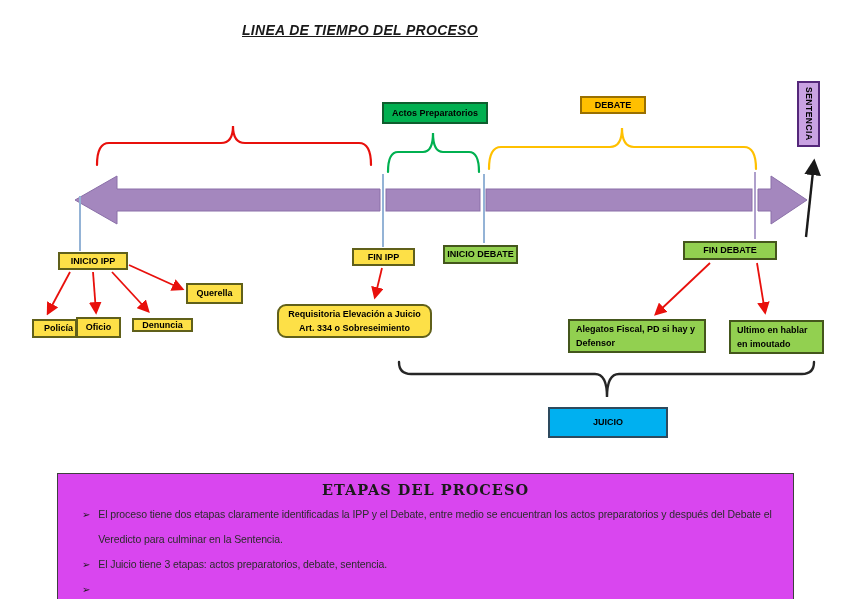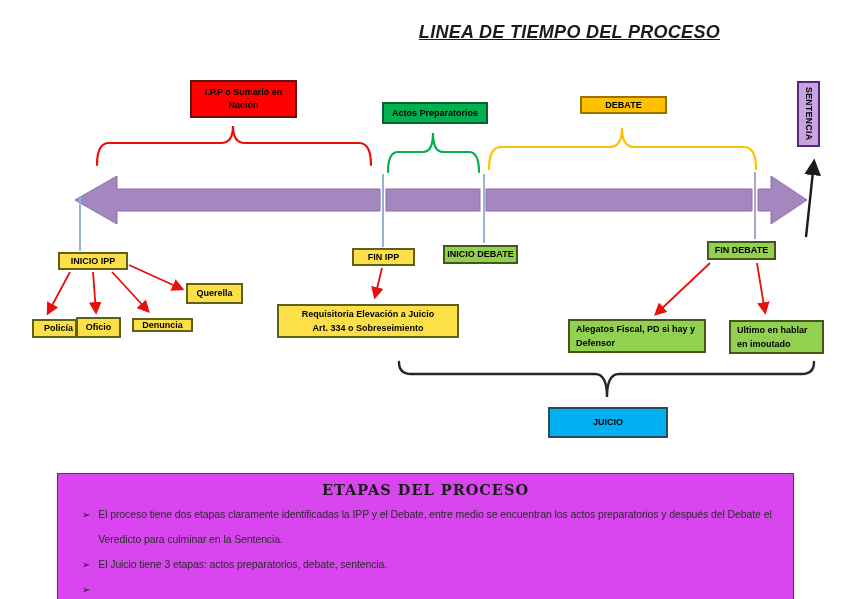--- a/index.html
+++ b/index.html
@@ -1,19 +1,19 @@
 <!DOCTYPE html>
 <html><head>
 <meta charset="utf-8">
 <style>
   html,body{margin:0;padding:0;background:#ffffff;}
   .canvas{position:relative;width:848px;height:599px;background:#ffffff;overflow:hidden;
           font-family:"Liberation Sans",sans-serif;color:#111;}
   .abs{position:absolute;box-sizing:border-box;}
-  .title{top:22px;left:0;width:720px;text-align:right;font-size:18px;font-weight:bold;
+  .title{top:22px;left:0;width:720px;text-align:center;font-size:14px;font-weight:bold;
          font-style:italic;text-decoration:underline;letter-spacing:.3px;color:#1a1a1a;}
   .box{display:flex;align-items:center;justify-content:center;text-align:center;
        font-weight:bold;font-size:9px;line-height:13px;color:#000;white-space:pre-line;}
   .redbox{background:#FF0000;border:2px solid #641212;}
   .actosbox{background:#00B050;border:2px solid #0E5E2E;}
   .debatebox{background:#FFC000;border:2px solid #9A7000;}
   .sentbox{background:#C9A2E2;border:2px solid #54277A;
            writing-mode:vertical-rl;text-orientation:mixed;letter-spacing:.5px;font-size:8.5px;}
   .ybox{background:#fde047;border:2px solid #60601A;}
   .gbox{background:#92D050;border:2px solid #44561C;}
@@ -63,37 +63,35 @@
     <line x1="129" y1="265" x2="182" y2="289" stroke="#E8100C" stroke-width="1.8" marker-end="url(#redhead)"></line>
     <line x1="382" y1="268" x2="375" y2="297" stroke="#E8100C" stroke-width="1.8" marker-end="url(#redhead)"></line>
     <line x1="710" y1="263" x2="656" y2="314" stroke="#E8100C" stroke-width="1.8" marker-end="url(#redhead)"></line>
     <line x1="757" y1="263" x2="765" y2="312" stroke="#E8100C" stroke-width="1.8" marker-end="url(#redhead)"></line>
 
     <line x1="806" y1="237" x2="814" y2="162" stroke="#1a1a1a" stroke-width="2.4" marker-end="url(#blackhead)"></line>
   </svg>
 
   <div class="abs title">LINEA DE TIEMPO DEL PROCESO</div>
 
-  <div class="abs box redbox" style="left:190px;top:80px;width:107px;height:38px;">I.P.P o Sumario en
-Nación</div>
   <div class="abs box actosbox" style="left:382px;top:102px;width:106px;height:22px;">Actos Preparatorios</div>
-  <div class="abs box debatebox" style="left:580px;top:96px;width:87px;height:18px;">DEBATE</div>
+  <div class="abs box debatebox" style="left:580px;top:96px;width:66px;height:18px;">DEBATE</div>
   <div class="abs box sentbox" style="left:797px;top:81px;width:23px;height:66px;">SENTENCIA</div>
 
   <div class="abs box ybox" style="left:58px;top:252px;width:70px;height:18px;">INICIO IPP</div>
   <div class="abs box ybox" style="left:352px;top:248px;width:63px;height:18px;">FIN IPP</div>
   <div class="abs box gbox" style="left:443px;top:245px;width:75px;height:19px;">INICIO DEBATE</div>
-  <div class="abs box gbox" style="left:707px;top:241px;width:69px;height:19px;">FIN DEBATE</div>
+  <div class="abs box gbox" style="left:683px;top:241px;width:94px;height:19px;">FIN DEBATE</div>
 
   <div class="abs box ybox" style="left:186px;top:283px;width:57px;height:21px;">Querella</div>
   <div class="abs box ybox" style="left:32px;top:319px;width:45px;height:19px;padding-left:8px;">Policía</div>
   <div class="abs box ybox" style="left:76px;top:317px;width:45px;height:21px;">Oficio</div>
   <div class="abs box ybox" style="left:132px;top:318px;width:61px;height:14px;">Denuncia</div>
 
-  <div class="abs box ybox" style="left:277px;top:304px;width:182px;height:34px;line-height:14px;">Requisitoria Elevación a Juicio
+  <div class="abs box ybox" style="left:277px;top:304px;width:155px;height:34px;line-height:14px;border-radius:9px;">Requisitoria Elevación a Juicio
 Art. 334 o Sobreseimiento</div>
   <div class="abs box gbox leftalign" style="left:568px;top:319px;width:138px;height:34px;line-height:14px;">Alegatos Fiscal, PD si hay y
 Defensor</div>
   <div class="abs box gbox leftalign" style="left:729px;top:320px;width:95px;height:34px;line-height:14px;">Ultimo en hablar
 en imoutado</div>
 
   <div class="abs box bluebox" style="left:548px;top:407px;width:120px;height:31px;">JUICIO</div>
 
   <div class="abs etapas">
     <h2>ETAPAS DEL PROCESO</h2>

